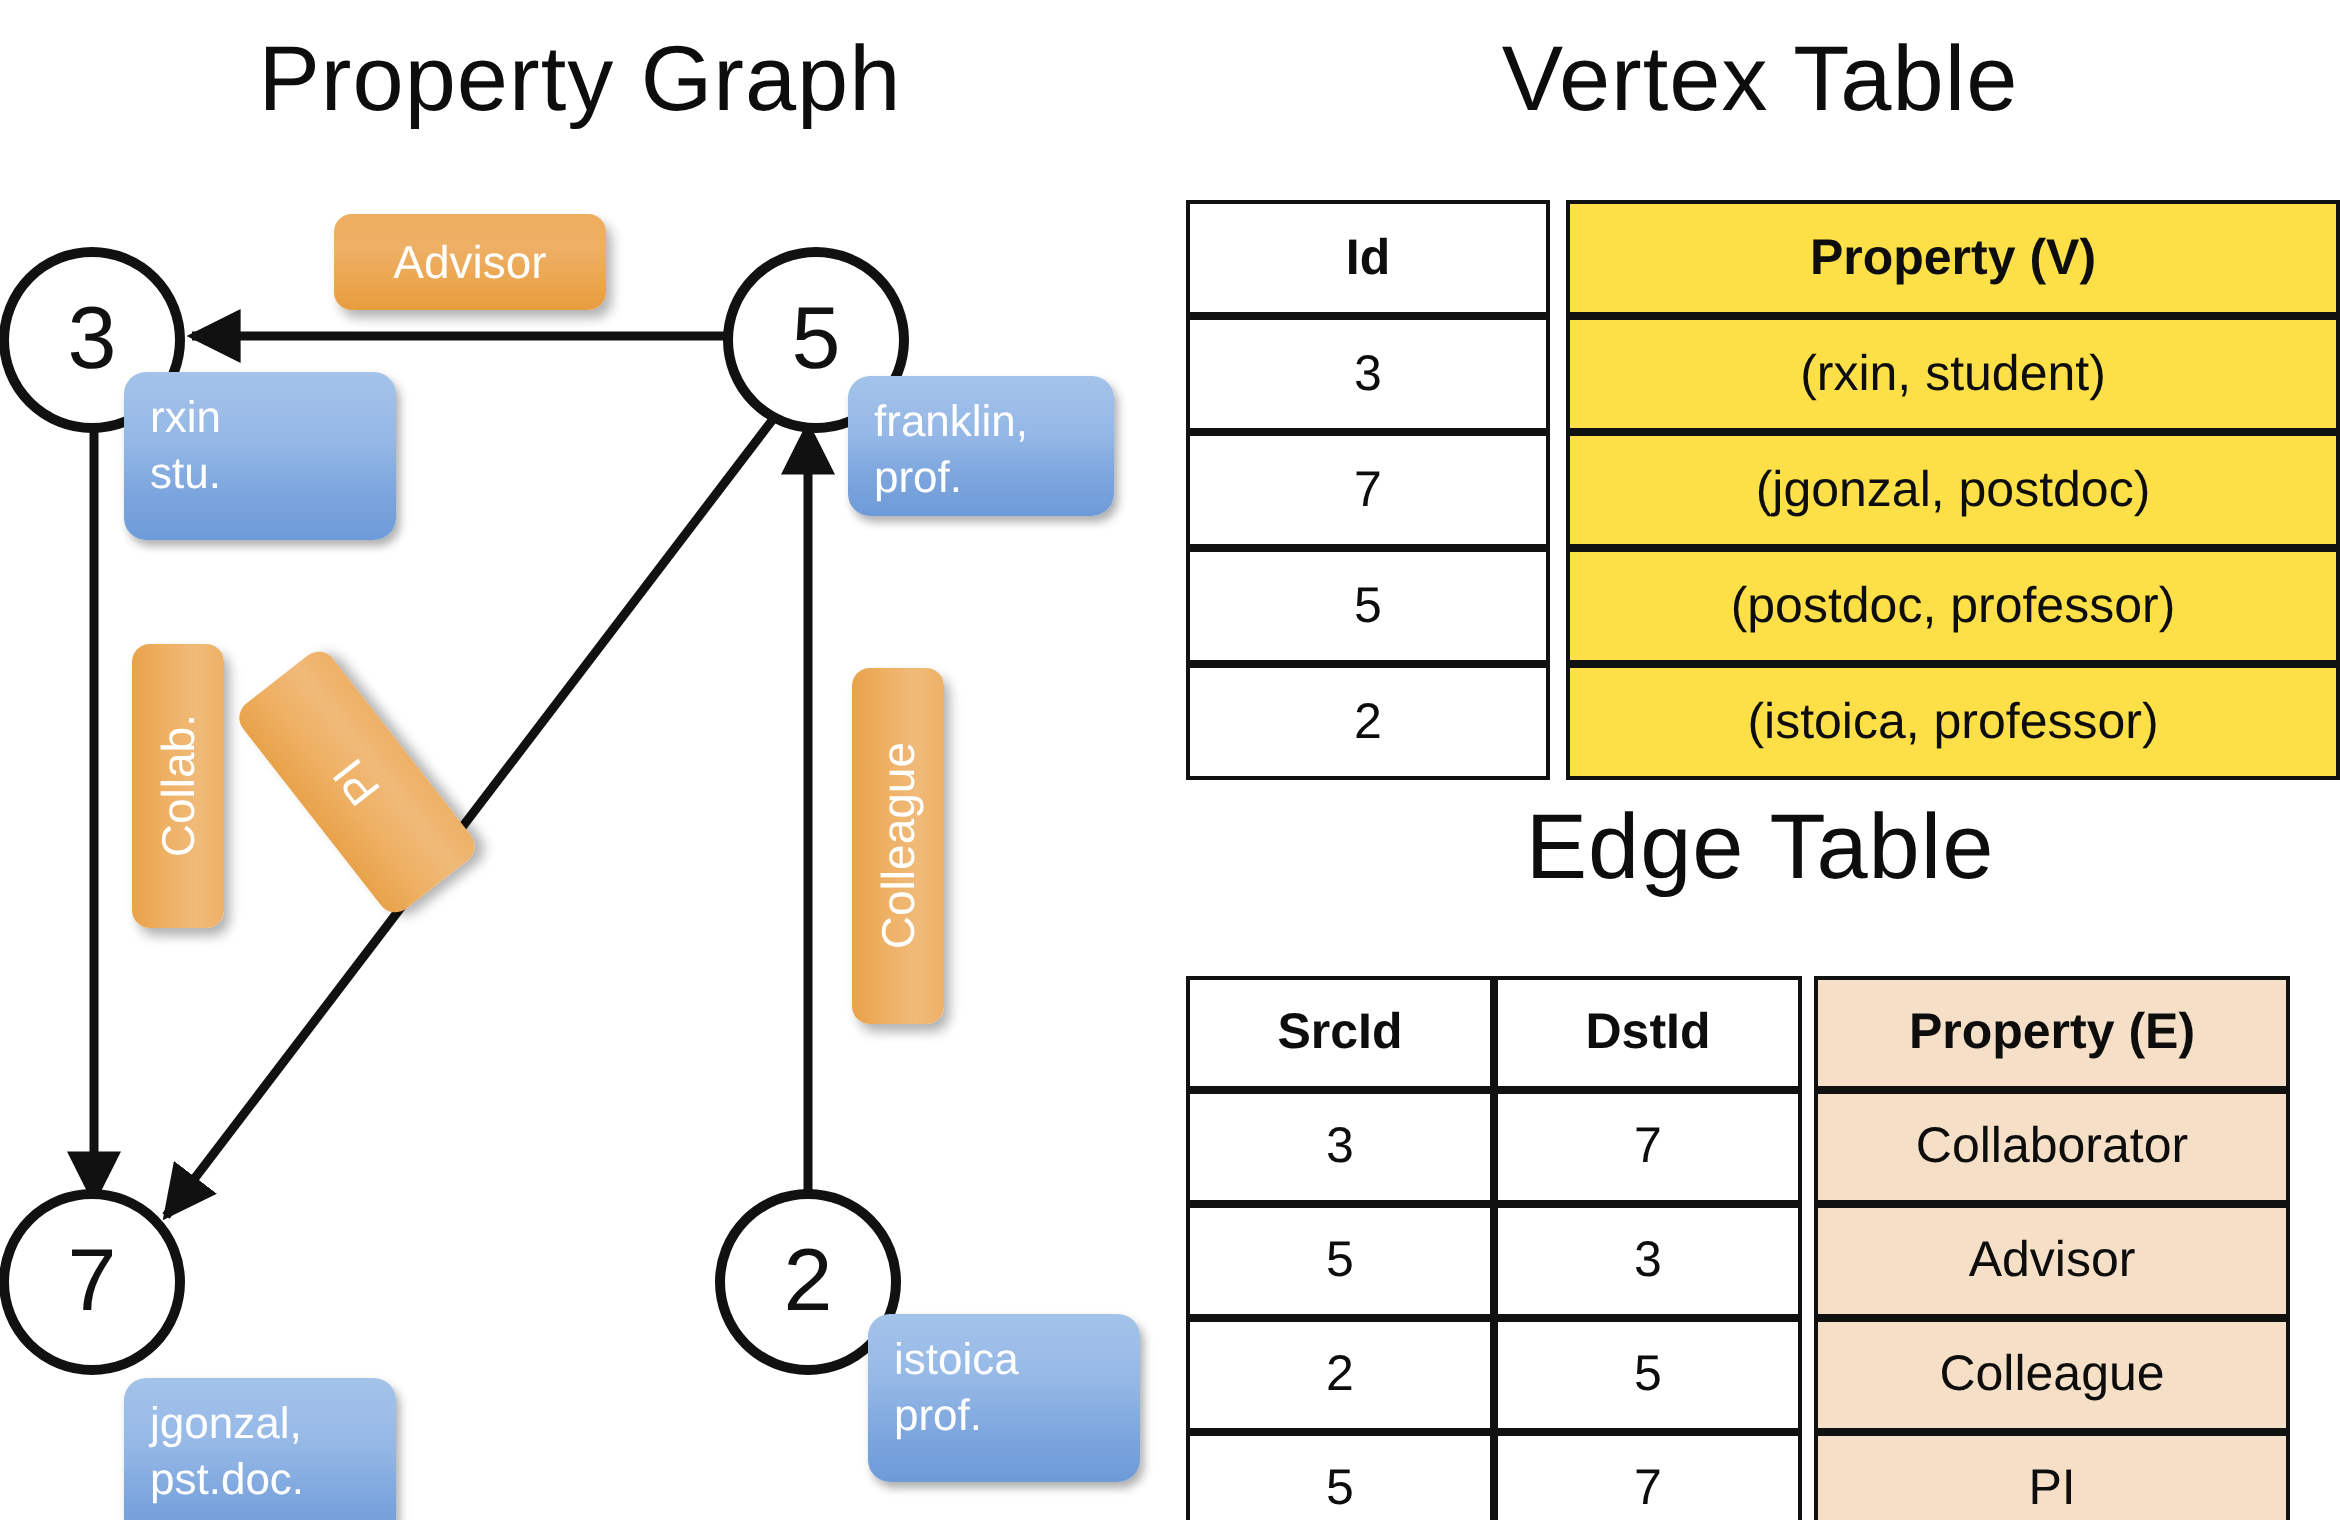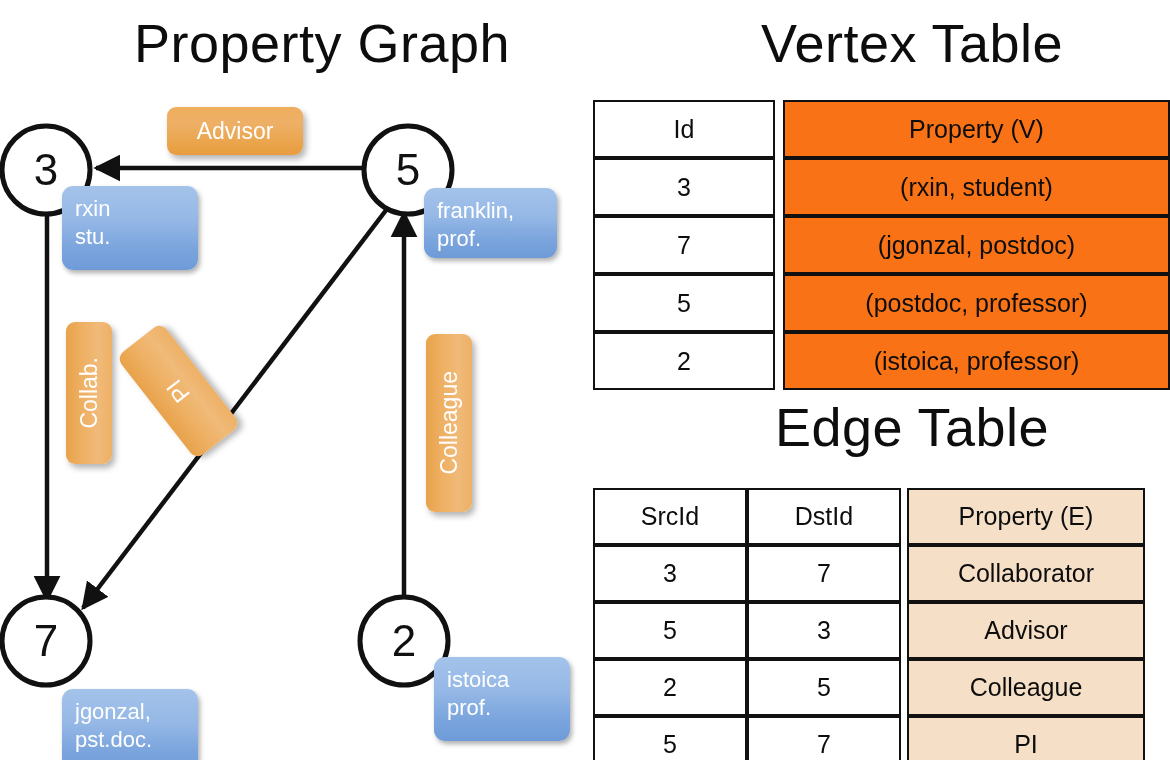--- a/index.html
+++ b/index.html
@@ -14,26 +14,25 @@
     overflow: hidden;
     font-family: "Liberation Sans", sans-serif;
     color: #000000;
   }
 
   
   .title {
     position: absolute;
     font-family: "Liberation Sans", sans-serif;
     font-weight: 300;
-    font-size: 54px;
+    font-size: 46px;
     letter-spacing: 0.5px;
     color: #0d0d0d;
     white-space: nowrap;
     text-align: center;
-    padding-left: 32px;
   }
   #title-property-graph { left: 0px;   top: 12px;  width: 580px; }
   #title-vertex-table   { left: 590px; top: 12px;  width: 580px; }
   #title-edge-table     { left: 590px; top: 396px; width: 580px; }
 
   
   #graph-panel {
     position: absolute;
     left: 0; top: 0;
     width: 585px; height: 760px;
@@ -95,23 +94,23 @@
   }
   .tbl td, .tbl th {
     border: 2px solid #111111;
     padding: 0;
     text-align: center;
     font-size: 25px;
     font-weight: 400;
     color: #0d0d0d;
     font-family: "Liberation Sans", sans-serif;
   }
-  .tbl th { font-weight: normal; }
+  .tbl th { font-weight: bold; }
   .idcell  { background: #ffffff; }
-  .vpropcell { background: #f97316; }
+  .vpropcell { background: #fde047; }
   .epropcell { background: #f5dfc6; }
 
   
   #vertex-table { left: 593px; top: 100px; }
   #vertex-table td.idcell, #vertex-table th.idcell { width: 178px; height: 54px; }
   #vertex-table td.vpropcell, #vertex-table th.vpropcell { width: 383px; height: 54px; }
   #vertex-table .spacer { border: none; width: 8px; background: #fff; padding:0; }
 
   
   #edge-table { left: 593px; top: 488px; }

